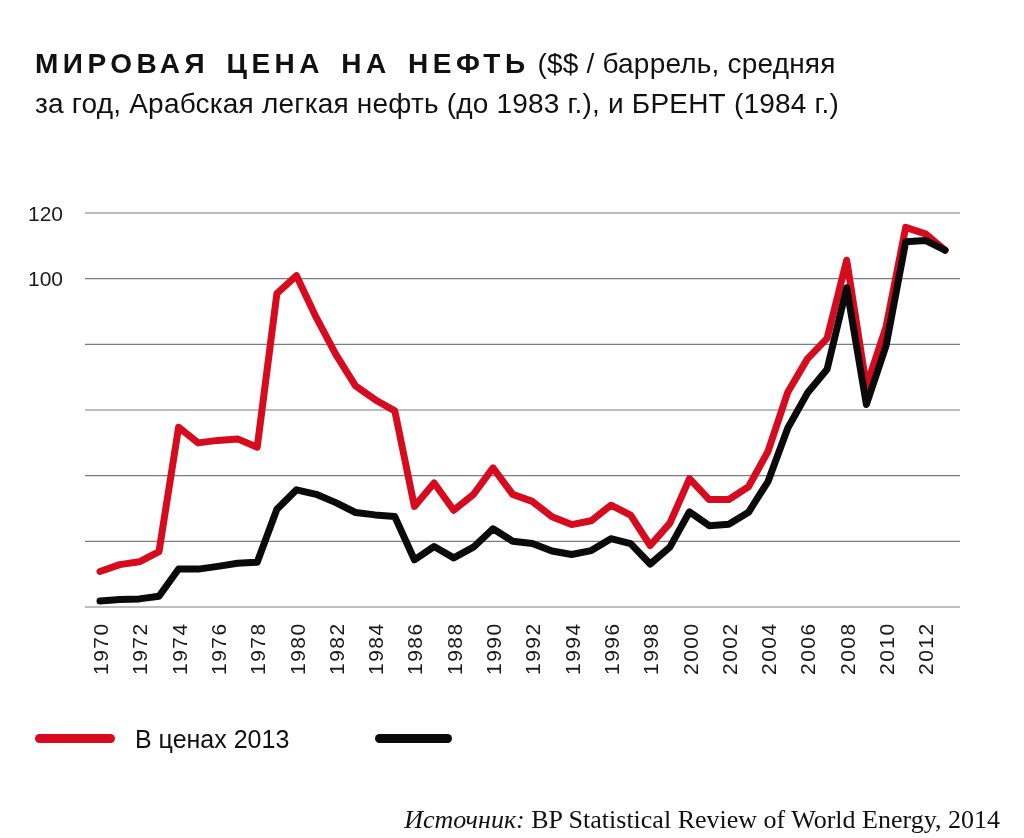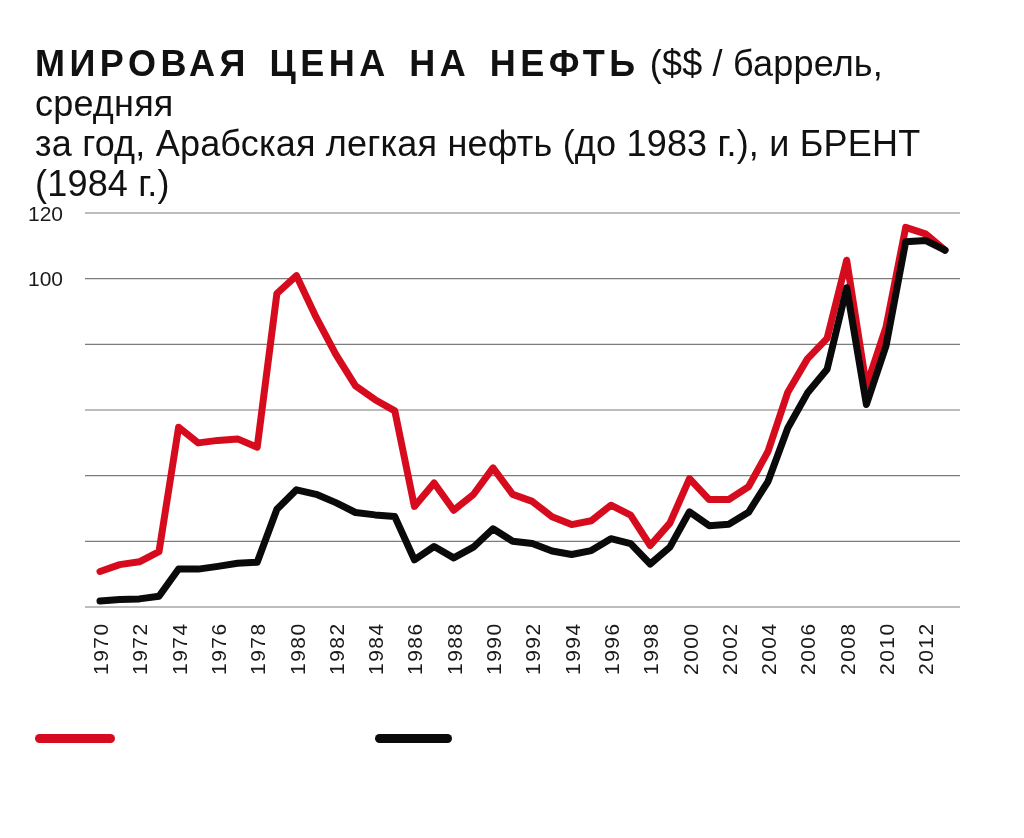--- a/index.html
+++ b/index.html
@@ -6,21 +6,21 @@
   .page{
     position:relative;
     width:1024px;height:838px;
     background:#ffffff;
     overflow:hidden;
     font-family:"Liberation Sans", sans-serif;
     color:#111111;
   }
   .title-block{
     position:absolute;left:35px;top:44px;width:940px;
-    font-size:36px;line-height:40px;color:#111111;
+    font-size:28px;line-height:40px;color:#111111;
   }
   .title-bold{font-weight:700;letter-spacing:4.5px;word-spacing:5px;}
   .title-rest{font-weight:400;letter-spacing:0.2px;}
   .chart-svg{position:absolute;left:0;top:0;width:1024px;height:838px;}
   .gridline{stroke:#7c7c7c;stroke-width:1.2;}
   .ytick{
     font-family:"Liberation Sans", sans-serif;
     font-size:21px;fill:#1a1a1a;
   }
   .xtick{
@@ -86,17 +86,21 @@
         <text transform="translate(854.7 675) rotate(-90)" text-anchor="start" class="xtick">2008</text>
         <text transform="translate(894.0 675) rotate(-90)" text-anchor="start" class="xtick">2010</text>
         <text transform="translate(933.4 675) rotate(-90)" text-anchor="start" class="xtick">2012</text>
       </g>
       <polyline points="100.0,571.5 119.7,564.6 139.3,561.8 159.0,551.6 178.6,427.2 198.3,442.9 217.9,440.4 237.6,438.9 257.2,447.2 276.9,293.5 296.5,275.7 316.2,317.4 335.8,354.3 355.5,385.9 375.1,399.7 394.8,410.9 414.4,506.4 434.1,483.0 453.7,510.2 473.4,494.5 493.0,467.9 512.7,494.4 532.3,501.4 552.0,516.7 571.6,524.6 591.3,520.7 610.9,505.2 630.6,515.1 650.2,545.5 669.9,523.1 689.5,478.6 709.2,499.6 728.8,499.5 748.5,486.8 768.1,451.2 787.8,392.2 807.4,358.9 827.1,338.4 846.7,260.2 866.4,386.3 886.0,327.1 905.7,227.4 925.4,233.8 945.0,250.2" class="series-line" stroke="#d60c1e"></polyline>
       <polyline points="100.0,601.1 119.7,599.6 139.3,598.9 159.0,596.2 178.6,569.0 198.3,569.1 217.9,566.4 237.6,563.3 257.2,562.3 276.9,509.3 296.5,489.8 316.2,494.3 335.8,502.6 355.5,512.5 375.1,514.9 394.8,516.6 414.4,559.8 434.1,546.5 453.7,557.9 473.4,547.2 493.0,528.8 512.7,541.2 532.3,543.4 552.0,551.0 571.6,554.5 591.3,550.6 610.9,538.7 630.6,543.6 650.2,564.0 669.9,547.1 689.5,511.8 709.2,525.7 728.8,524.3 748.5,512.3 768.1,481.3 787.8,428.0 807.4,393.1 827.1,369.3 846.7,287.7 866.4,404.5 886.0,346.0 905.7,241.7 925.4,240.4 945.0,250.2" class="series-line" stroke="#0a0a0a"></polyline>
     </svg>
 
   <div class="legend-row">
     <div class="legend-swatch" id="swatch-red" style="left: 35px; width: 80px; background: rgb(214, 12, 30);"></div>
+    <div class="legend-label" style="left:135px;">В ценах 2013</div>
     <div class="legend-swatch" id="swatch-black" style="left: 375px; width: 77px; background: rgb(10, 10, 10);"></div>
   </div>
 
+  <div class="source-line">
+    <span class="source-prefix">Источник:</span><span> BP Statistical Review of World Energy, 2014</span>
+  </div>
 
 </div>
 
 </body></html>

